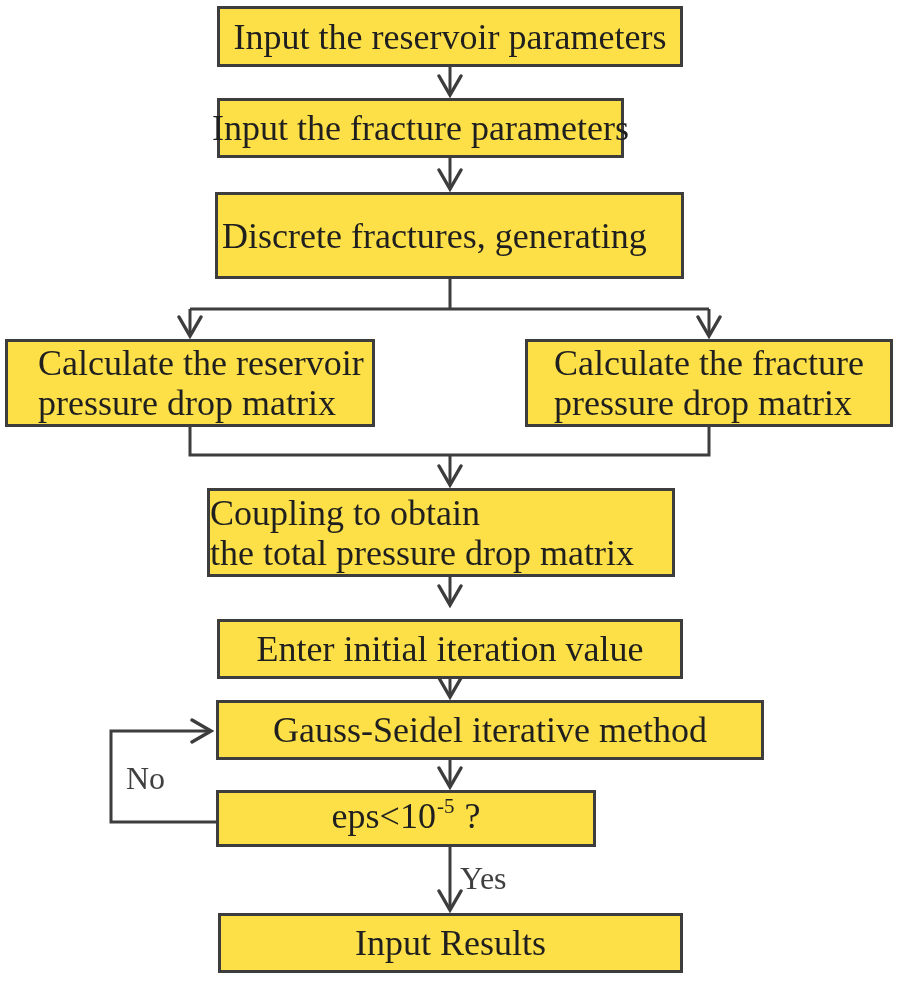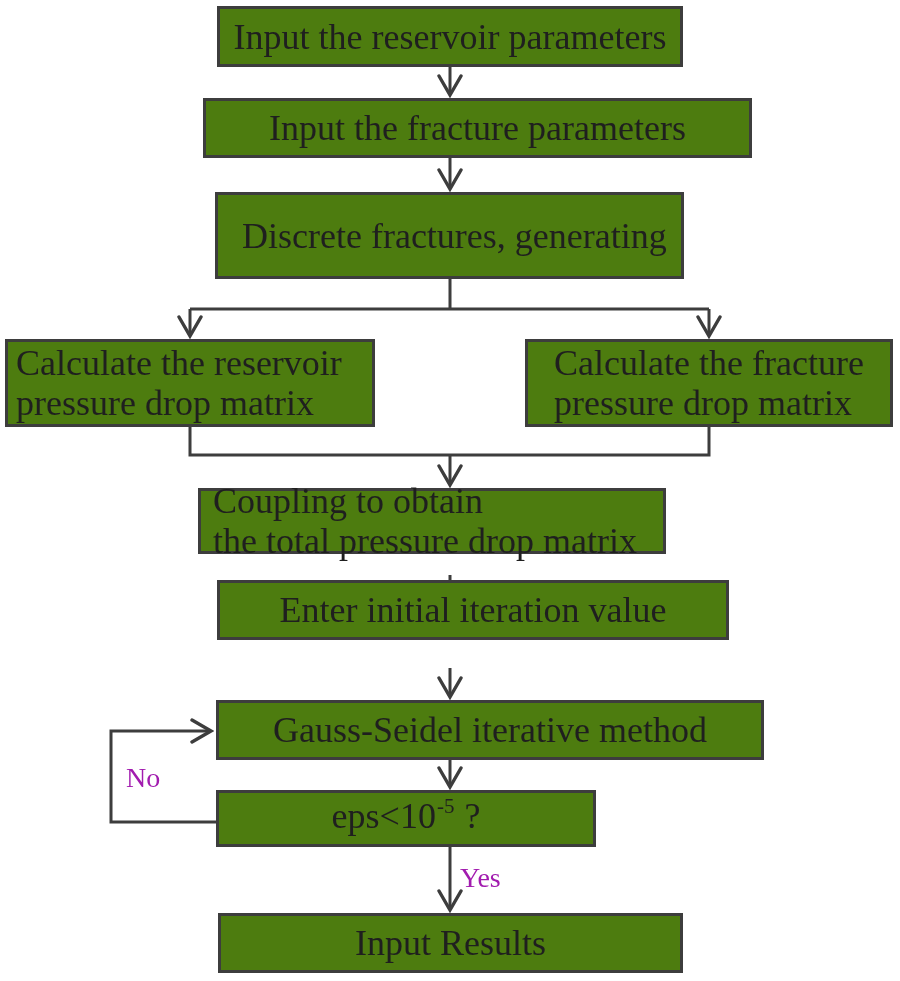--- a/index.html
+++ b/index.html
@@ -20,34 +20,34 @@
     position: absolute;
     left: 0;
     top: 0;
     width: 900px;
     height: 981px;
   }
   .node {
     position: absolute;
     box-sizing: border-box;
     border: 3px solid #3d3d3d;
-    background: #4d7c0f;
+    background: #fde047;
     display: flex;
     align-items: center;
     font-size: 36px;
     line-height: 40px;
     white-space: nowrap;
   }
   .node.center { justify-content: center; }
   .node.left   { justify-content: flex-start; }
   .edge-label {
     position: absolute;
-    font-size: 28px;
+    font-size: 32px;
     line-height: 36px;
-    color: #a21caf;
+    color: #404040;
   }
   .sup {
     font-size: 21px;
     position: relative;
     top: -15px;
     margin-left: 1px;
   }
   .q-suffix { margin-left: 10px; }
 </style>
 </head>
@@ -74,52 +74,52 @@
       <path d="M450,760 L450,787" marker-end="url(#arrowhead)"></path>
       <path d="M216,822 L111,822 L111,731 L211,731" marker-end="url(#arrowhead)"></path>
       <path d="M450,847 L450,910" marker-end="url(#arrowhead)"></path>
     </g>
   </svg>
 
   <div class="node center" style="left:217px; top:6px; width:466px; height:61px">
     <span>Input the reservoir parameters</span>
   </div>
 
-  <div class="node center" style="left:203px; top:98px; width:549px; height:60px">
+  <div class="node center" style="left:217px; top:98px; width:407px; height:60px">
     <span>Input the fracture parameters</span>
   </div>
 
-  <div class="node left" style="left:215px; top:192px; width:469px; height:87px; padding-left:24px">
+  <div class="node left" style="left:215px; top:192px; width:469px; height:87px; padding-left:4px">
     <div>
       <div>Discrete fractures, generating</div>
     </div>
   </div>
 
-  <div class="node left" style="left:5px; top:339px; width:370px; height:88px; padding-left:8px">
+  <div class="node left" style="left:5px; top:339px; width:370px; height:88px; padding-left:30px">
     <div>
       <div>Calculate the reservoir</div>
       <div>pressure drop matrix</div>
     </div>
   </div>
 
   <div class="node center" style="left:525px; top:339px; width:368px; height:88px">
     <div style="text-align:left">
       <div>Calculate the fracture</div>
       <div>pressure drop matrix</div>
     </div>
   </div>
 
-  <div class="node left" style="left:198px; top:488px; width:468px; height:66px; padding-left:12px">
+  <div class="node left" style="left:207px; top:488px; width:468px; height:89px; ">
     <div>
       <div>Coupling to obtain</div>
       <div>the total pressure drop matrix</div>
     </div>
   </div>
 
-  <div class="node center" style="left:217px; top:580px; width:512px; height:60px">
+  <div class="node center" style="left:217px; top:619px; width:466px; height:60px">
     <span>Enter initial iteration value</span>
   </div>
 
   <div class="node center" style="left:216px; top:700px; width:548px; height:60px">
     <span>Gauss-Seidel iterative method</span>
   </div>
 
   <div class="node center" style="left:216px; top:790px; width:380px; height:57px">
     <span>
       <span>eps&lt;10</span><span class="sup">-5</span><span class="q-suffix">?</span>

